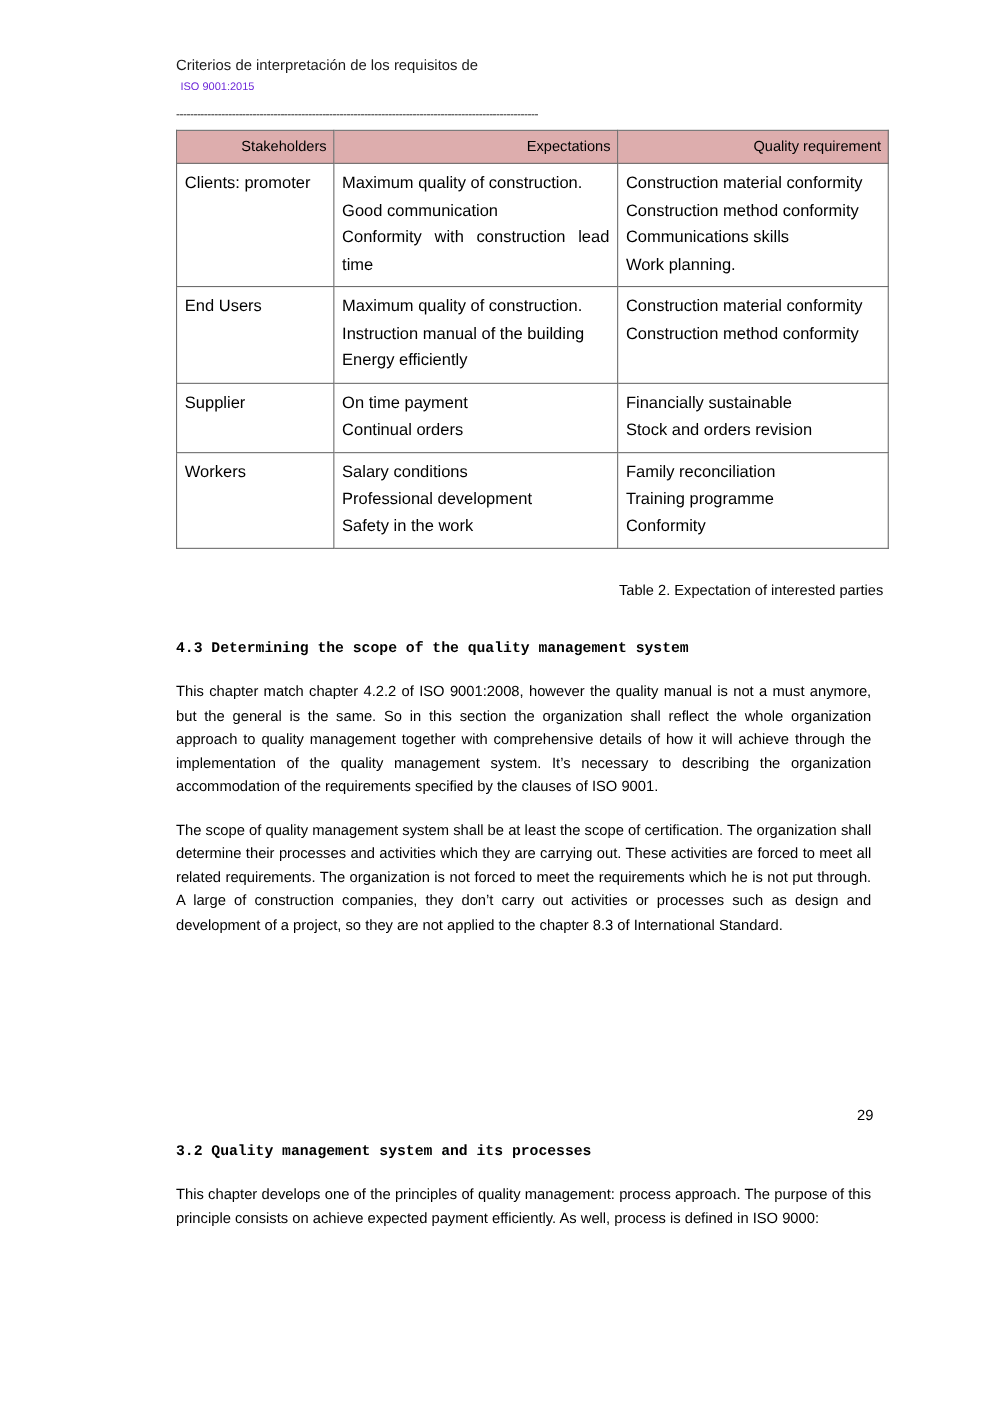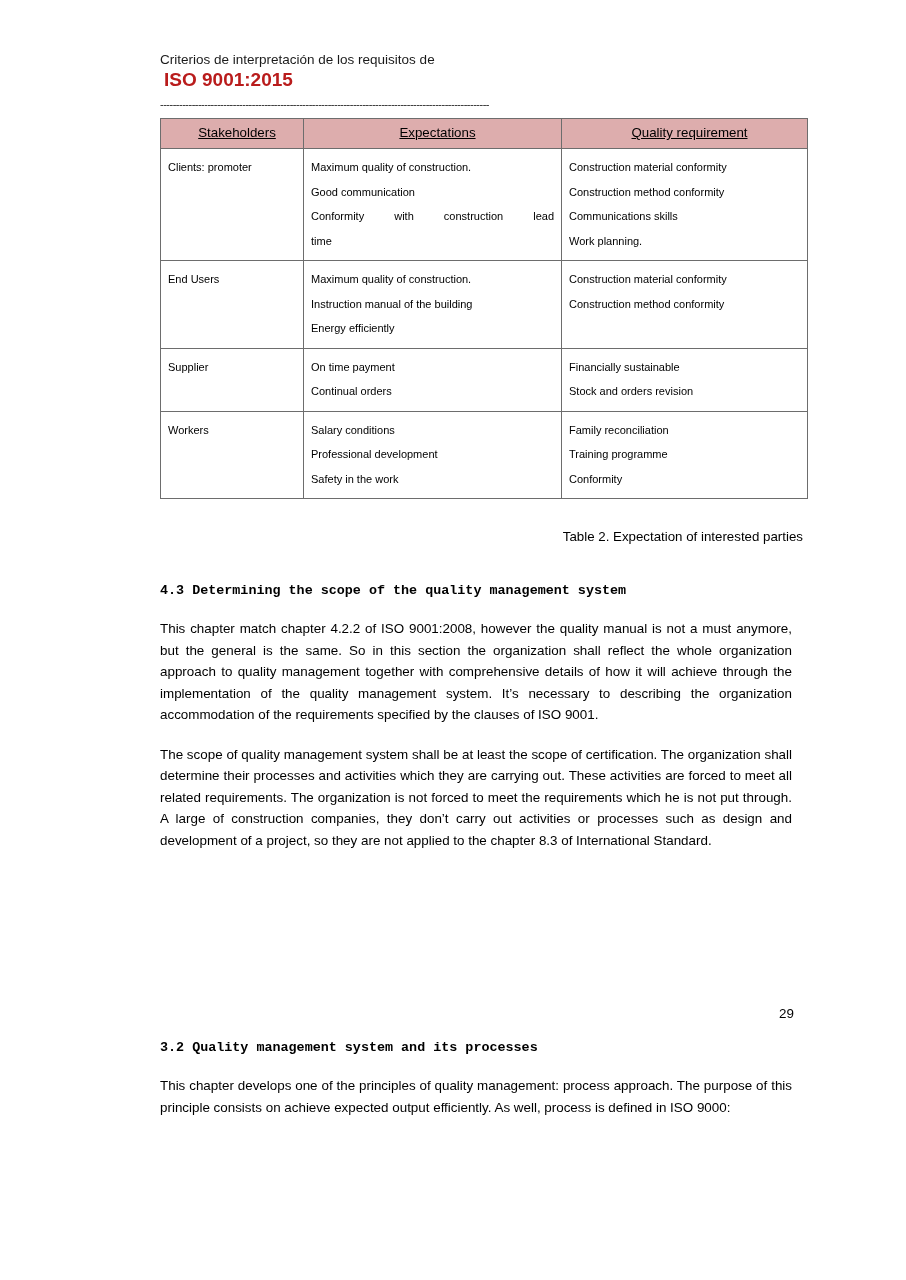--- a/index.html
+++ b/index.html
@@ -22,25 +22,24 @@
     box-sizing: border-box;
     padding: 50px 136px 0 136px;
     margin-left: 24px;
   }
   .header-line {
     font-size: 13.5px;
     line-height: 20px;
     color: #1a1a1a;
   }
   .header-line-2 {
-    font-size: 19px;
+    font-size: 10px;
     line-height: 20px;
-    color: #b91c1c;
+    color: #6d28d9;
     padding-left: 4px;
-    font-weight: bold;
   }
   .rule {
     margin-top: 8px;
     margin-bottom: 6px;
     font-size: 11px;
     letter-spacing: -0.5px;
     color: #222;
     white-space: nowrap;
     overflow: hidden;
     height: 14px;
@@ -48,31 +47,30 @@
   table.parties {
     border-collapse: collapse;
     width: 643px;
     table-layout: fixed;
     margin-top: 2px;
   }
   table.parties th, table.parties td {
     border: 1px solid #6d6d6d;
     vertical-align: top;
     padding: 6px 7px 7px 7px;
-    font-size: 11px;
+    font-size: 15px;
     line-height: 24.5px;
   }
   table.parties th {
     background: #ddadad;
-    text-align: center;
+    text-align: right;
     font-weight: normal;
     padding: 4px 6px 5px 16px;
     font-size: 13.3px;
     line-height: 20px;
-    text-decoration: underline;
   }
   col.c1 { width: 143px; }
   col.c2 { width: 258px; }
   col.c3 { width: 246px; }
   td .ln { display: block; }
   td .justify {
     display: block;
     text-align: justify;
     text-align-last: justify;
   }
@@ -191,16 +189,16 @@
 
   <div class="table-caption">Table 2. Expectation of interested parties</div>
 
   <h2 class="section">4.3 Determining the scope of the quality management system</h2>
   <p class="body">This chapter match chapter 4.2.2 of ISO 9001:2008, however the quality manual is not a must anymore, but the general is the same. So in this section the organization shall reflect the whole organization approach to quality management together with comprehensive details of how it will achieve through the implementation of the quality management system. It’s necessary to describing the organization accommodation of the requirements specified by the clauses of ISO 9001.</p>
   <p class="body">The scope of quality management system shall be at least the scope of certification. The organization shall determine their processes and activities which they are carrying out. These activities are forced to meet all related requirements. The organization is not forced to meet the requirements which he is not put through. A large of construction companies, they don’t carry out activities or processes such as design and development of a project, so they are not applied to the chapter 8.3 of International Standard.</p>
 
   <div class="spacer-big"></div>
 
   <h2 class="section">3.2 Quality management system and its processes</h2>
-  <p class="body">This chapter develops one of the principles of quality management: process approach. The purpose of this principle consists on achieve expected output efficiently. As well, process is defined in ISO 9000:</p>
+  <p class="body">This chapter develops one of the principles of quality management: process approach. The purpose of this principle consists on achieve expected payment efficiently. As well, process is defined in ISO 9000:</p>
 
   <div class="page-number">29</div>
 </div>
 
 </body></html>

